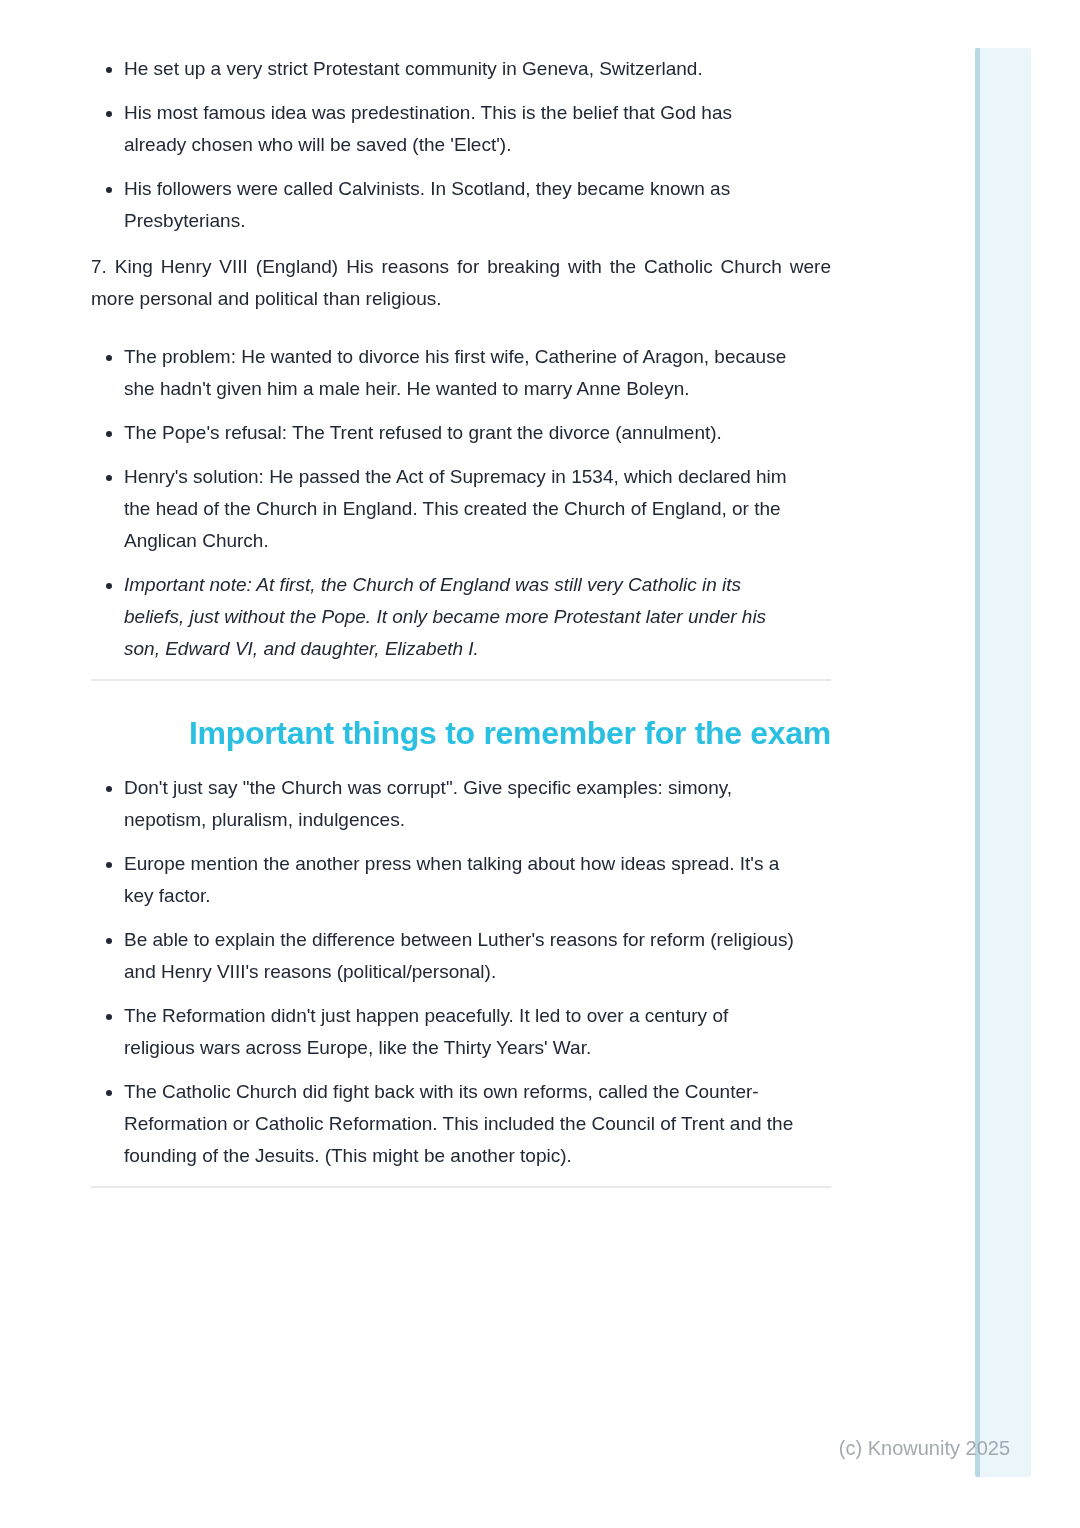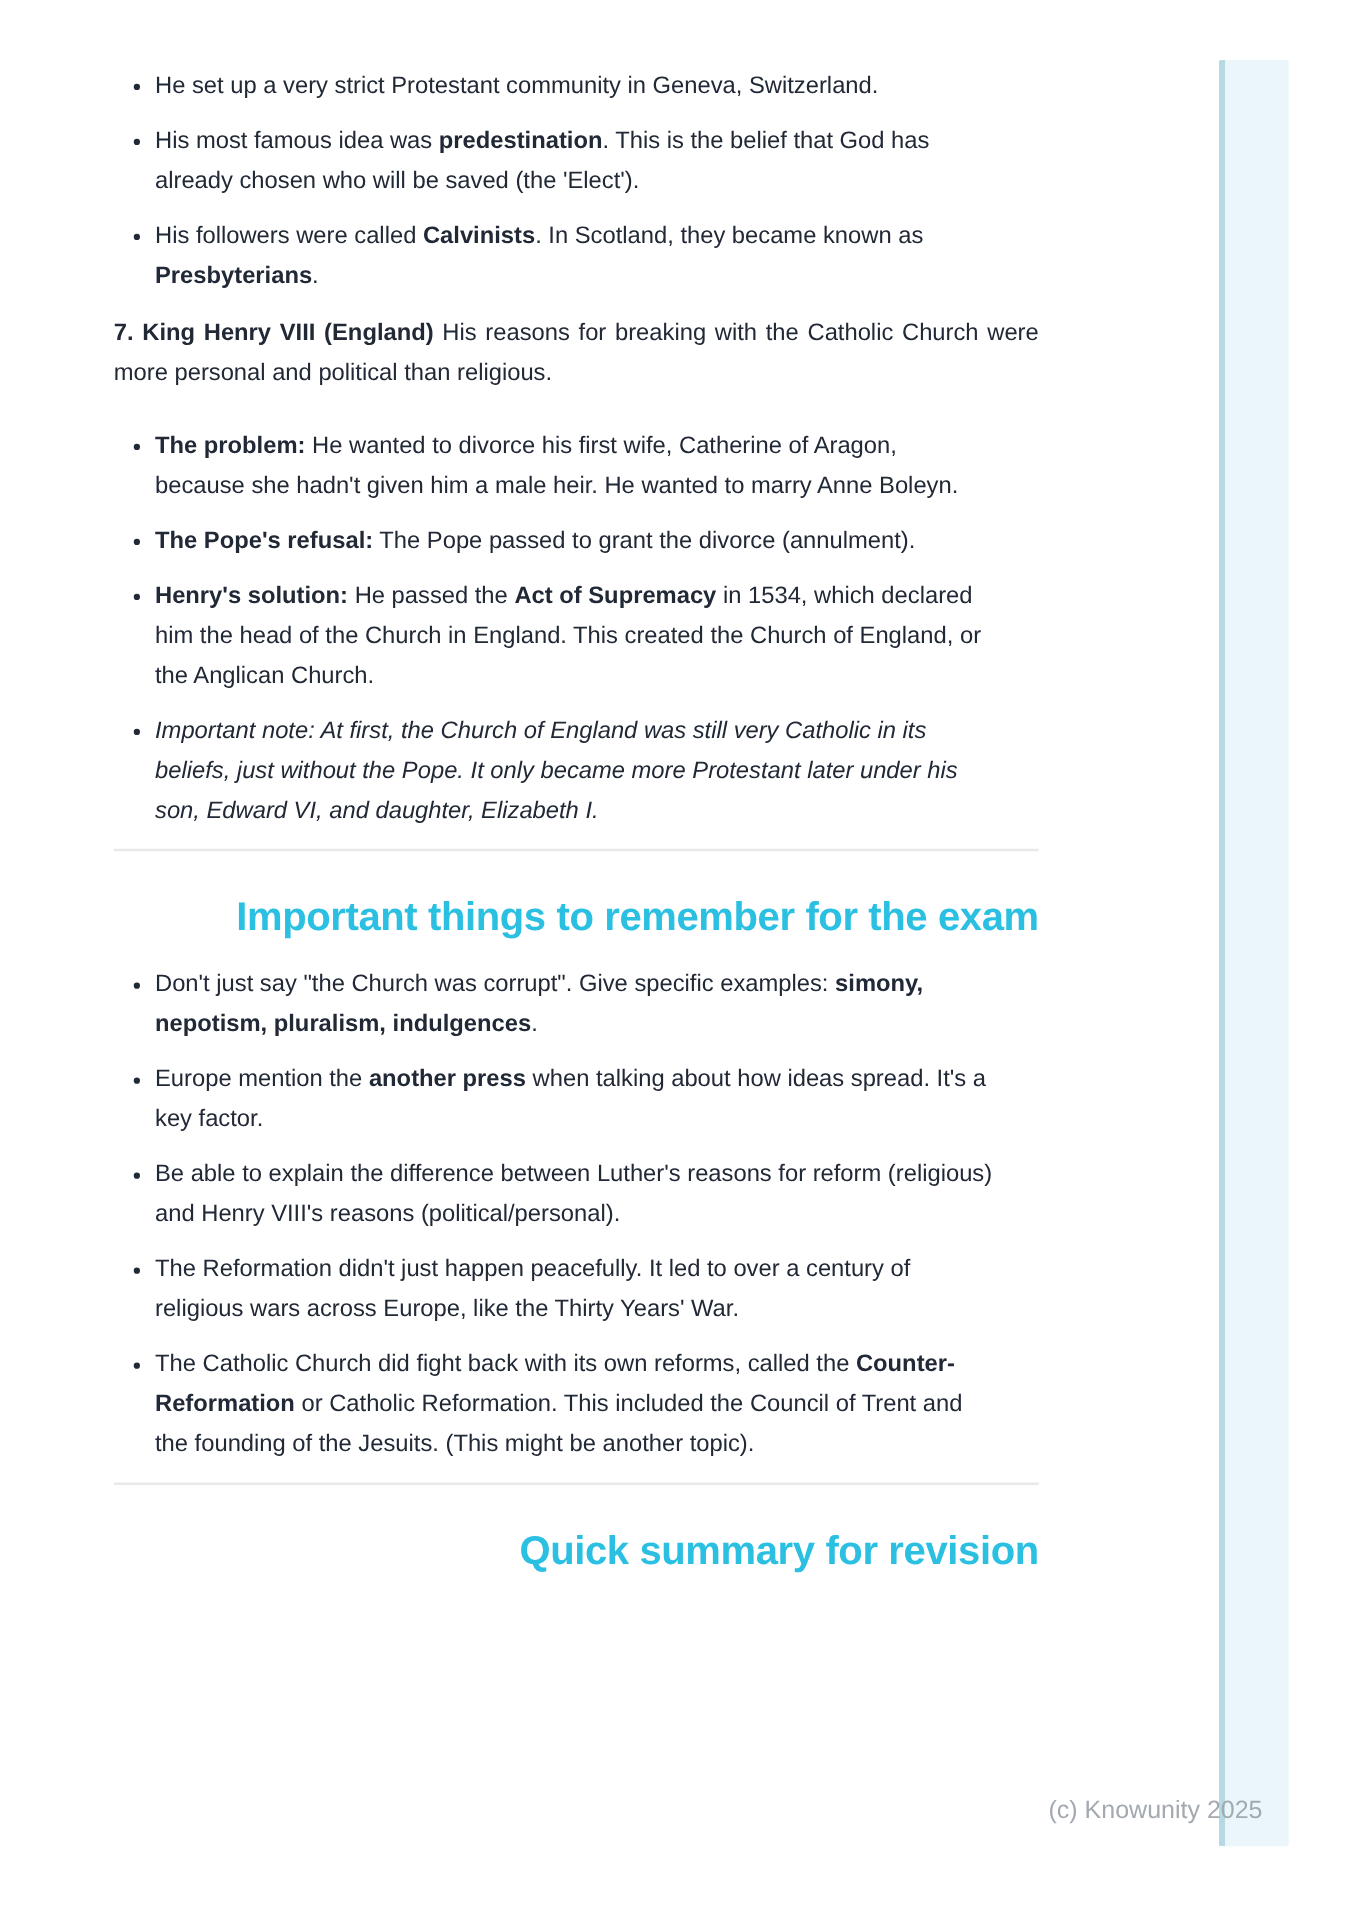--- a/index.html
+++ b/index.html
@@ -45,21 +45,21 @@
   }
   .section-heading {
     font-size: 32px;
     line-height: 34px;
     font-weight: 700;
     letter-spacing: -0.3px;
     color: var(--accent, #2bc0e2);
     margin: 0 0 22px 0;
     text-align: right;
   }
-  b { font-weight: 700; }
+  b { font-weight: 400; }
   i { font-style: italic; }
   .edge-bar {
     position: absolute;
     left: 975px;
     top: 48px;
     width: 56px;
     height: 1429px;
     background: var(--edge-bar-fill, #eaf6fa);
     border-left: 5px solid var(--edge-bar-border, #b6d9e4);
     border-radius: 2px;
@@ -85,40 +85,39 @@
     <ul class="b-list">
         <li><span>He set up a very strict Protestant community in Geneva, Switzerland.</span></li>
         <li><span>His most famous idea was </span><b>predestination</b><span>. This is the belief that God has already chosen who will be saved (the 'Elect').</span></li>
         <li><span>His followers were called </span><b>Calvinists</b><span>. In Scotland, they became known as </span><b>Presbyterians</b><span>.</span></li>
       </ul>
 
     <p class="para justify"><b>7. King Henry VIII (England)</b><span> His reasons for breaking with the Catholic Church were more personal and political than religious.</span></p>
 
     <ul class="b-list">
         <li><b>The problem:</b><span> He wanted to divorce his first wife, Catherine of Aragon, because she hadn't given him a male heir. He wanted to marry Anne Boleyn.</span></li>
-        <li><b>The Pope's refusal:</b><span> The Pope passed to grant the divorce (annulment).</span></li>
+        <li><b>The Pope's refusal:</b><span> The Trent refused to grant the divorce (annulment).</span></li>
         <li><b>Henry's solution:</b><span> He passed the </span><b>Act of Supremacy</b><span> in 1534, which declared him the head of the Church in England. This created the Church of England, or the Anglican Church.</span></li>
         <li><i>Important note: At first, the Church of England was still very Catholic in its beliefs, just without the Pope. It only became more Protestant later under his son, Edward VI, and daughter, Elizabeth I.</i></li>
       </ul>
 
     <hr class="divider">
 
     <h2 class="section-heading">Important things to remember for the exam</h2>
 
     <ul class="b-list">
         <li><span>Don't just say "the Church was corrupt". Give specific examples: </span><b>simony, nepotism, pluralism, indulgences</b><span>.</span></li>
         <li><span>Europe mention the </span><b>another press</b><span> when talking about how ideas spread. It's a key factor.</span></li>
         <li><span>Be able to explain the difference between Luther's reasons for reform (religious) and Henry VIII's reasons (political/personal).</span></li>
         <li><span>The Reformation didn't just happen peacefully. It led to over a century of religious wars across Europe, like the Thirty Years' War.</span></li>
         <li><span>The Catholic Church did fight back with its own reforms, called the </span><b>Counter-Reformation</b><span> or Catholic Reformation. This included the Council of Trent and the founding of the Jesuits. (This might be another topic).</span></li>
       </ul>
 
     <hr class="divider">
 
-    <h2 class="section-heading">Quick summary for revision</h2>
 
 
   </div>
 
   <div class="edge-bar"></div>
 
   <div class="watermark">(c) Knowunity 2025</div>
 </div>
 
 </body></html>

